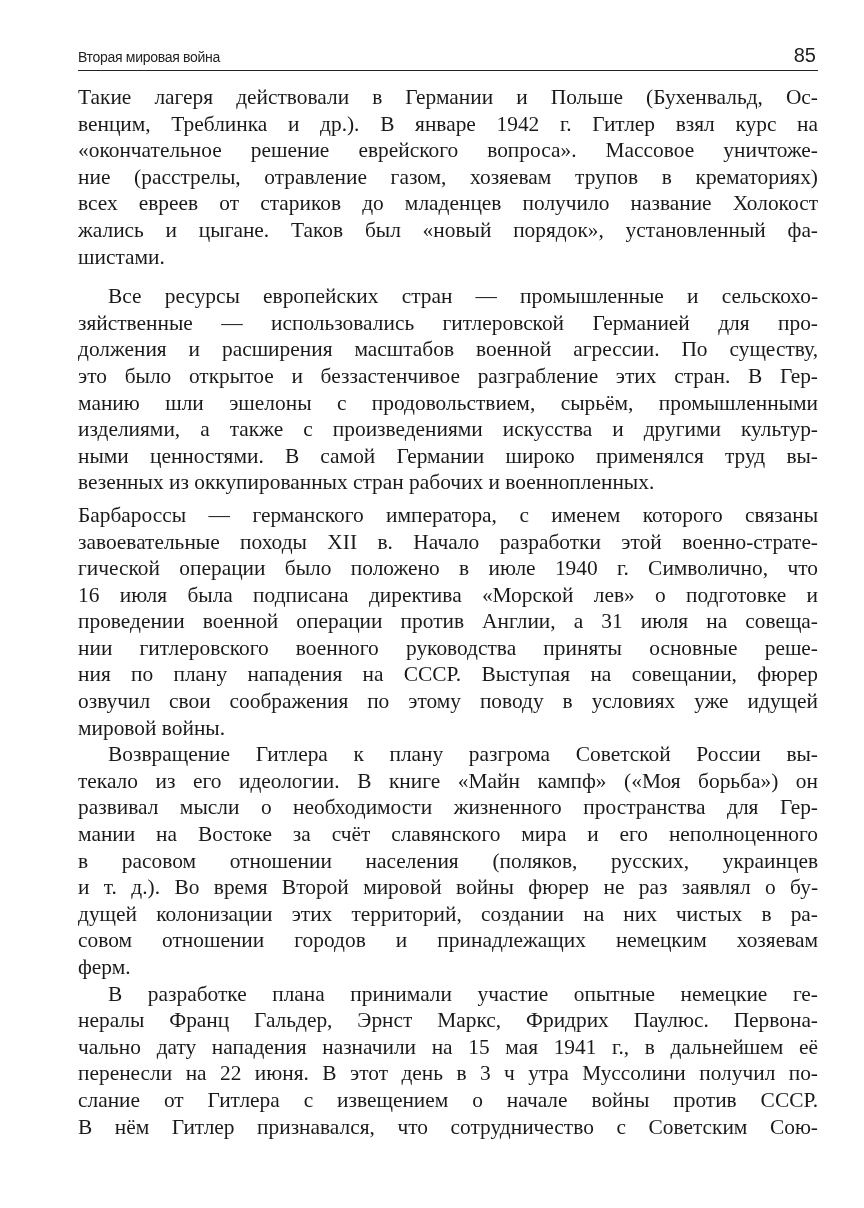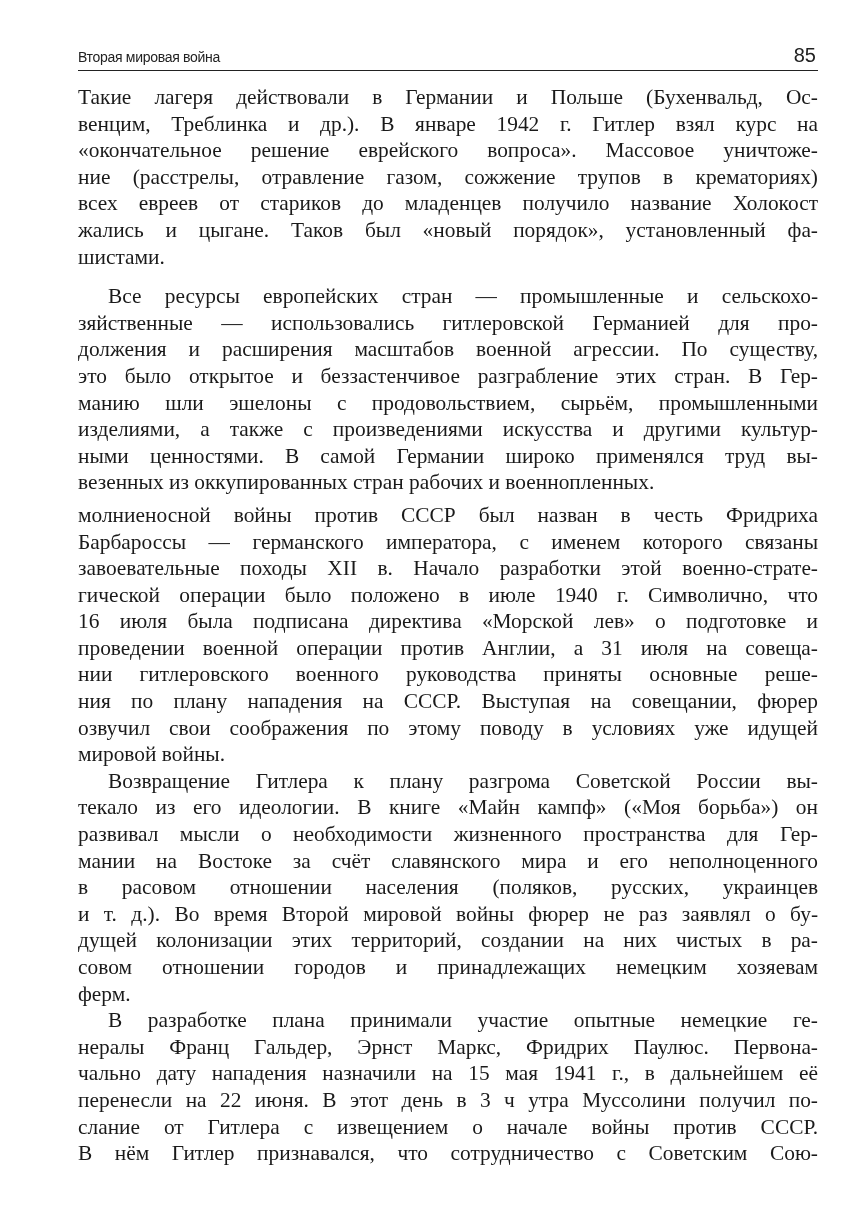--- a/index.html
+++ b/index.html
@@ -81,41 +81,40 @@
   <span class="running-title">Вторая мировая война</span>
   <span class="page-number">85</span>
 </div>
 
 <div class="content">
 
   <p>
     <span class="ln">Такие лагеря действовали в Германии и Польше (Бухенвальд, Ос-</span>
     <span class="ln">венцим, Треблинка и др.). В январе 1942 г. Гитлер взял курс на</span>
     <span class="ln">«окончательное решение еврейского вопроса». Массовое уничтоже-</span>
-    <span class="ln">ние (расстрелы, отравление газом, сожжение трупов в крематориях)</span>
+    <span class="ln">ние (расстрелы, отравление газом, хозяевам трупов в крематориях)</span>
     <span class="ln">всех евреев от стариков до младенцев получило название Холокост</span>
     <span class="ln">жались и цыгане. Таков был «новый порядок», установленный фа-</span>
     <span class="ln last">шистами.</span>
   </p>
 
   <p style="margin-top:13px;">
     <span class="ln indent">Все ресурсы европейских стран — промышленные и сельскохо-</span>
     <span class="ln">зяйственные — использовались гитлеровской Германией для про-</span>
     <span class="ln">должения и расширения масштабов военной агрессии. По существу,</span>
     <span class="ln">это было открытое и беззастенчивое разграбление этих стран. В Гер-</span>
     <span class="ln">манию шли эшелоны с продовольствием, сырьём, промышленными</span>
     <span class="ln">изделиями, а также с произведениями искусства и другими культур-</span>
     <span class="ln">ными ценностями. В самой Германии широко применялся труд вы-</span>
     <span class="ln last">везенных из оккупированных стран рабочих и военнопленных.</span>
   </p>
 
   <div class="gap"></div>
 
   <p>
-    <span class="ln">молниеносной войны против СССР был назван в честь Фридриха</span>
     <span class="ln">Барбароссы — германского императора, с именем которого связаны</span>
     <span class="ln">завоевательные походы XII в. Начало разработки этой военно-страте-</span>
     <span class="ln">гической операции было положено в июле 1940 г. Символично, что</span>
     <span class="ln">16 июля была подписана директива «Морской лев» о подготовке и</span>
     <span class="ln">проведении военной операции против Англии, а 31 июля на совеща-</span>
     <span class="ln">нии гитлеровского военного руководства приняты основные реше-</span>
     <span class="ln">ния по плану нападения на СССР. Выступая на совещании, фюрер</span>
     <span class="ln">озвучил свои соображения по этому поводу в условиях уже идущей</span>
     <span class="ln last">мировой войны.</span>
   </p>

